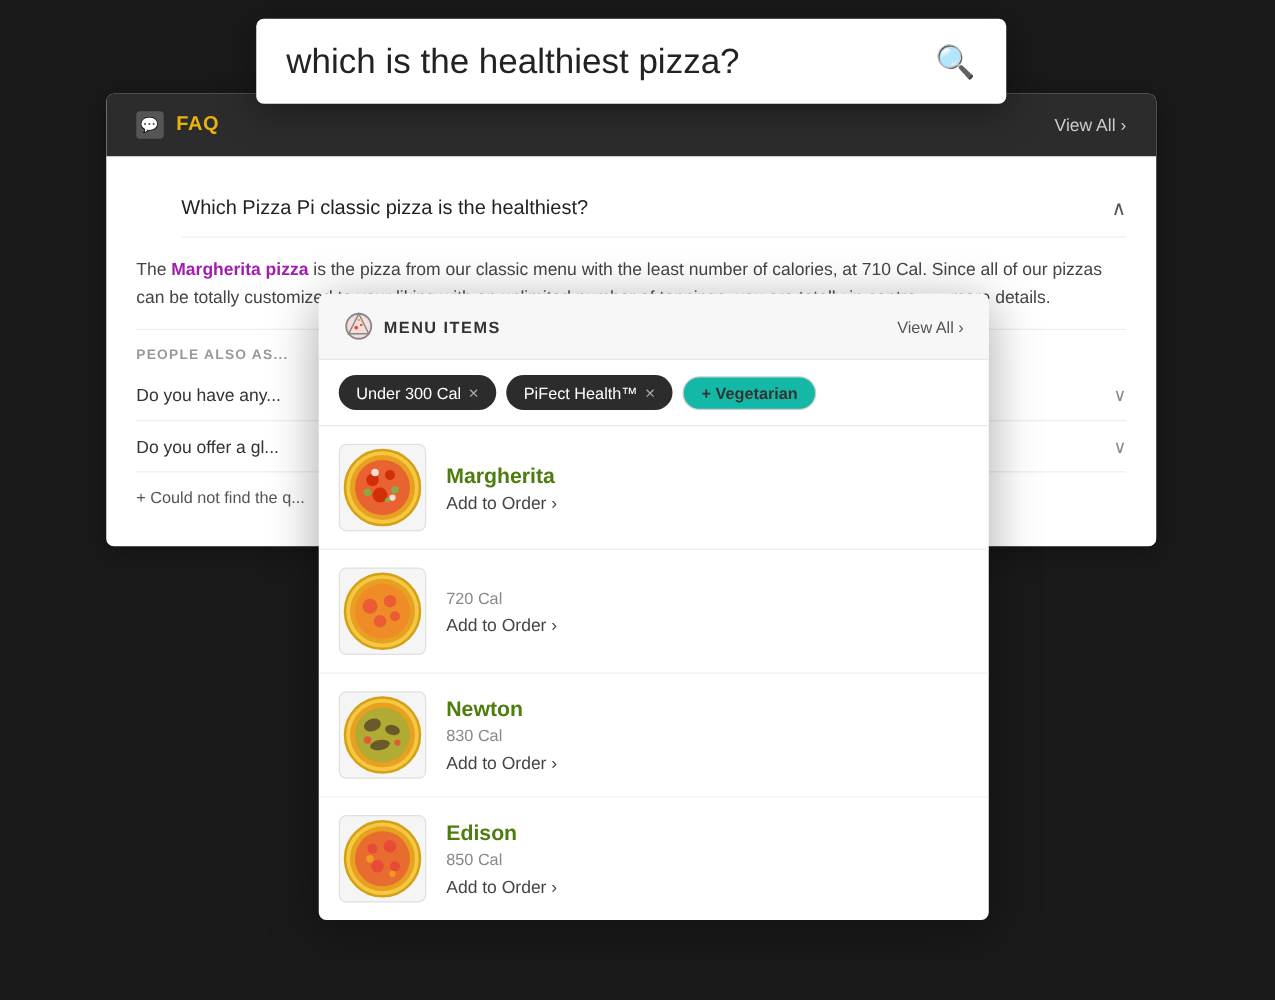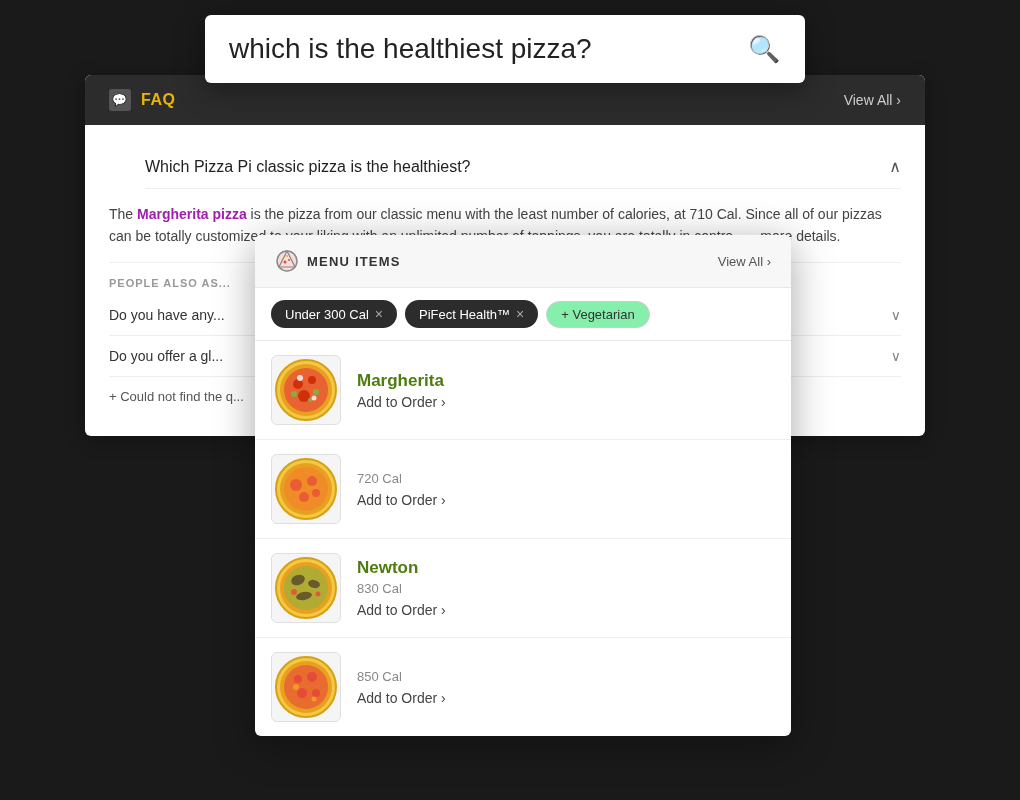--- a/index.html
+++ b/index.html
@@ -226,27 +226,27 @@
       font-weight: 500;
       cursor: pointer;
       display: flex;
       align-items: flex-end;
       gap: 6px;
     }
 
     .filter-tag-dark .remove { color: #aaa; font-size: 14px; }
 
     .filter-tag-outline {
-      background: #86efac;
+      background: #14b8a6;
       color: #333;
       border: 1.5px solid #ccc;
       border-radius: 20px;
       padding: 5px 14px;
       font-size: 13px;
-      font-weight: 400;
+      font-weight: 700;
       cursor: pointer;
       text-align: right;
     }
 
     
     .pizza-item {
       display: flex;
       align-items: center;
       padding: 14px 16px;
       border-bottom: 1px solid #efefef;
@@ -439,17 +439,18 @@
         <circle cx="24" cy="24" r="4" fill="#e8473a" opacity="0.9"></circle>
         <circle cx="38" cy="22" r="5" fill="#e8473a" opacity="0.9"></circle>
         <circle cx="28" cy="38" r="5" fill="#e8473a" opacity="0.9"></circle>
         <circle cx="42" cy="38" r="4" fill="#e8473a" opacity="0.9"></circle>
         <circle cx="22" cy="32" r="3" fill="#f5a623" opacity="0.8"></circle>
         <circle cx="40" cy="44" r="2.5" fill="#f5a623" opacity="0.8"></circle>
         <circle cx="32" cy="32" r="30" fill="none" stroke="#d4a017" stroke-width="2"></circle>
       </svg>
     </div>
     <div class="pizza-info">
+      <div class="pizza-name">Edison</div>
       <div class="pizza-cal">850 Cal</div>
       <div class="add-to-order">Add to Order ›</div>
     </div>
   </div>
 </div>
 
 </body></html>

